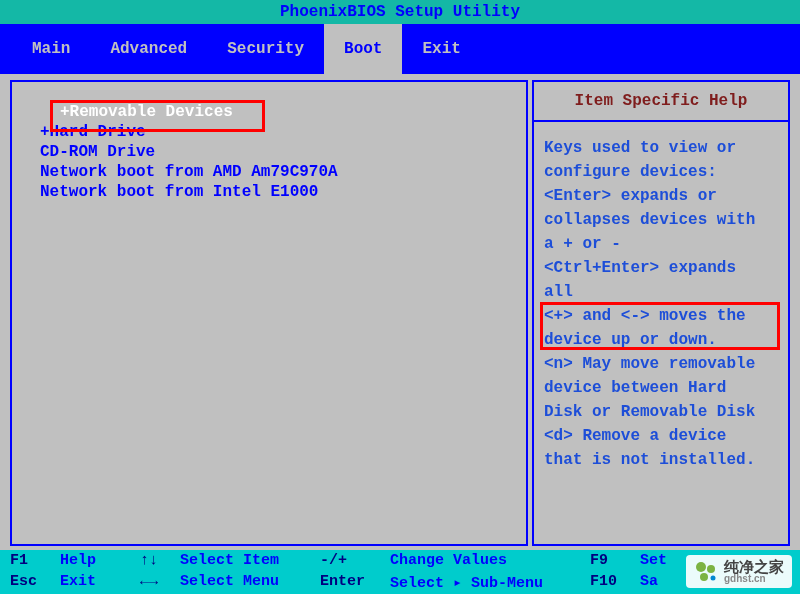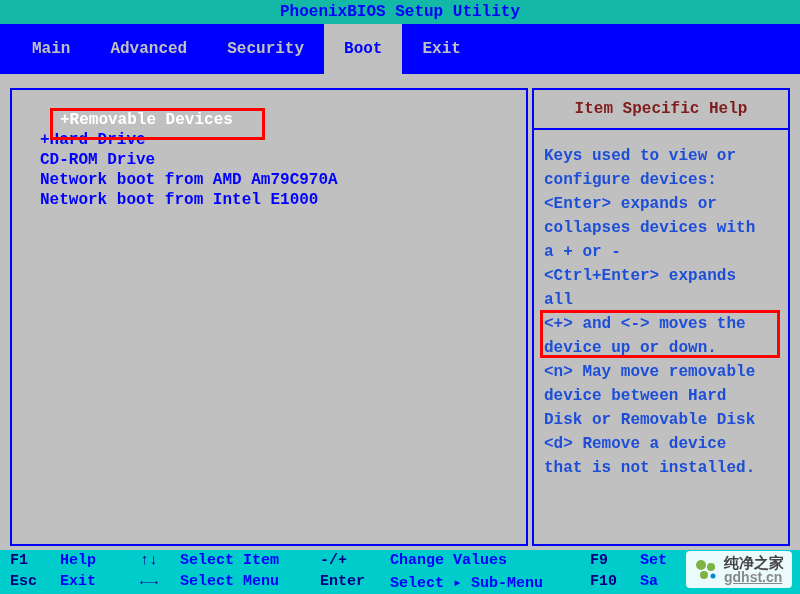--- a/index.html
+++ b/index.html
@@ -30,21 +30,21 @@
     padding: 16px 20px;
     cursor: pointer;
   }
   .menu-item.active {
     background: #c0c0c0;
     color: #0000ff;
   }
   .main-area {
     display: flex;
     height: 476px;
-    padding: 14px 10px 4px 10px;
+    padding: 6px 10px 4px 10px;
     gap: 4px;
   }
   .left-panel {
     flex: 1;
     border: 2px solid #0000ff;
     background: #c0c0c0;
     padding: 14px 8px;
     position: relative;
   }
   .right-panel {
@@ -119,21 +119,21 @@
     font-size: 14px;
     color: #444;
   }
   .wm-logo {
     width: 24px; height: 24px;
     position: relative;
   }
   .wm-logo svg { width: 24px; height: 24px; }
   .wm-text { display: flex; flex-direction: column; line-height: 1; }
   .wm-cn { font-size: 15px; font-weight: bold; }
-  .wm-url { font-size: 14px; color: #888; text-decoration: underline; }
+  .wm-url { font-size: 10px; color: #888; }
 </style>
 </head>
 <body>
 
 <div class="title-bar">
   <span>PhoenixBIOS Setup Utility</span>
 </div>
 
 <div class="menu-bar">
   <div class="menu-item">Main</div>

